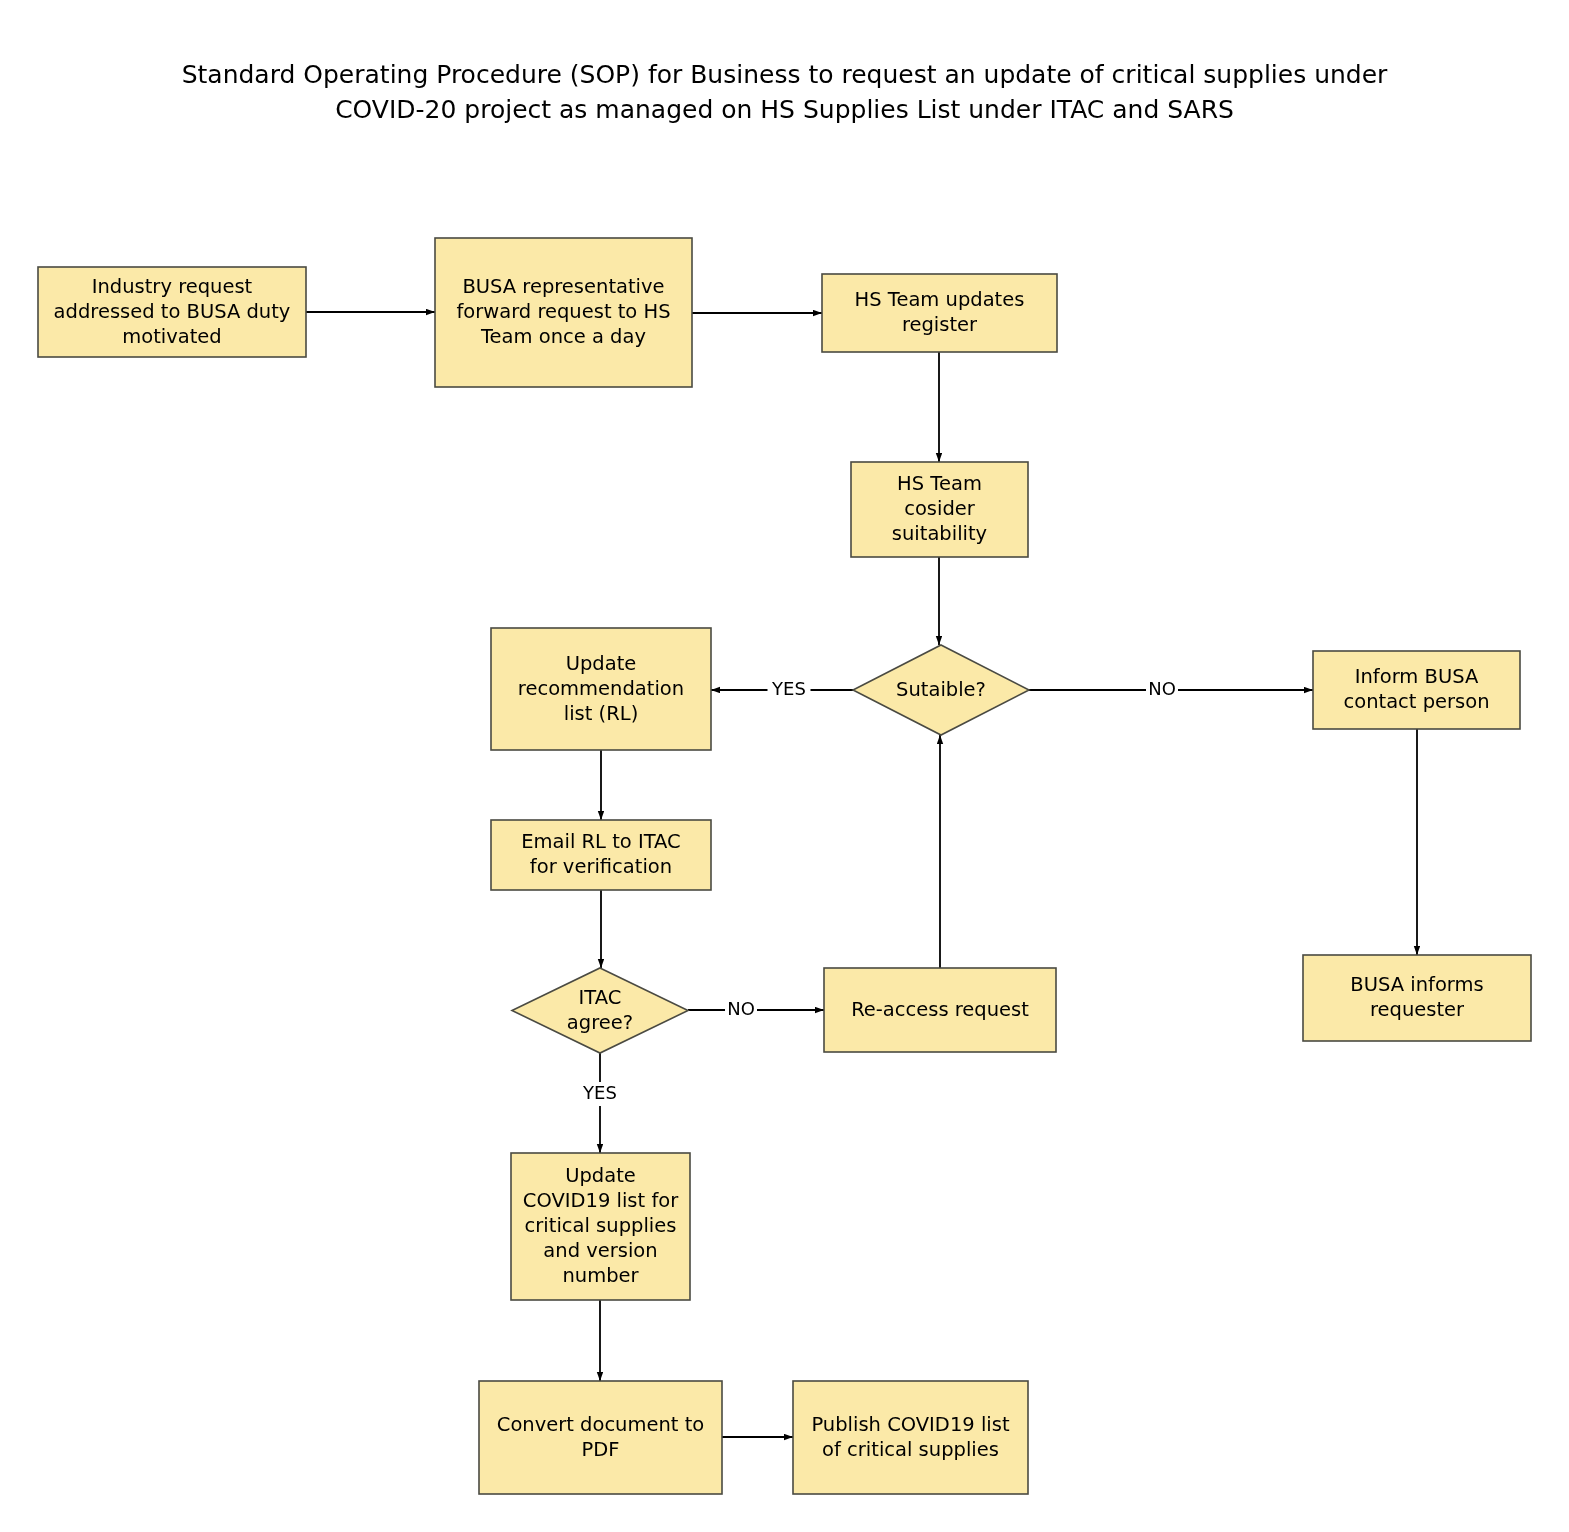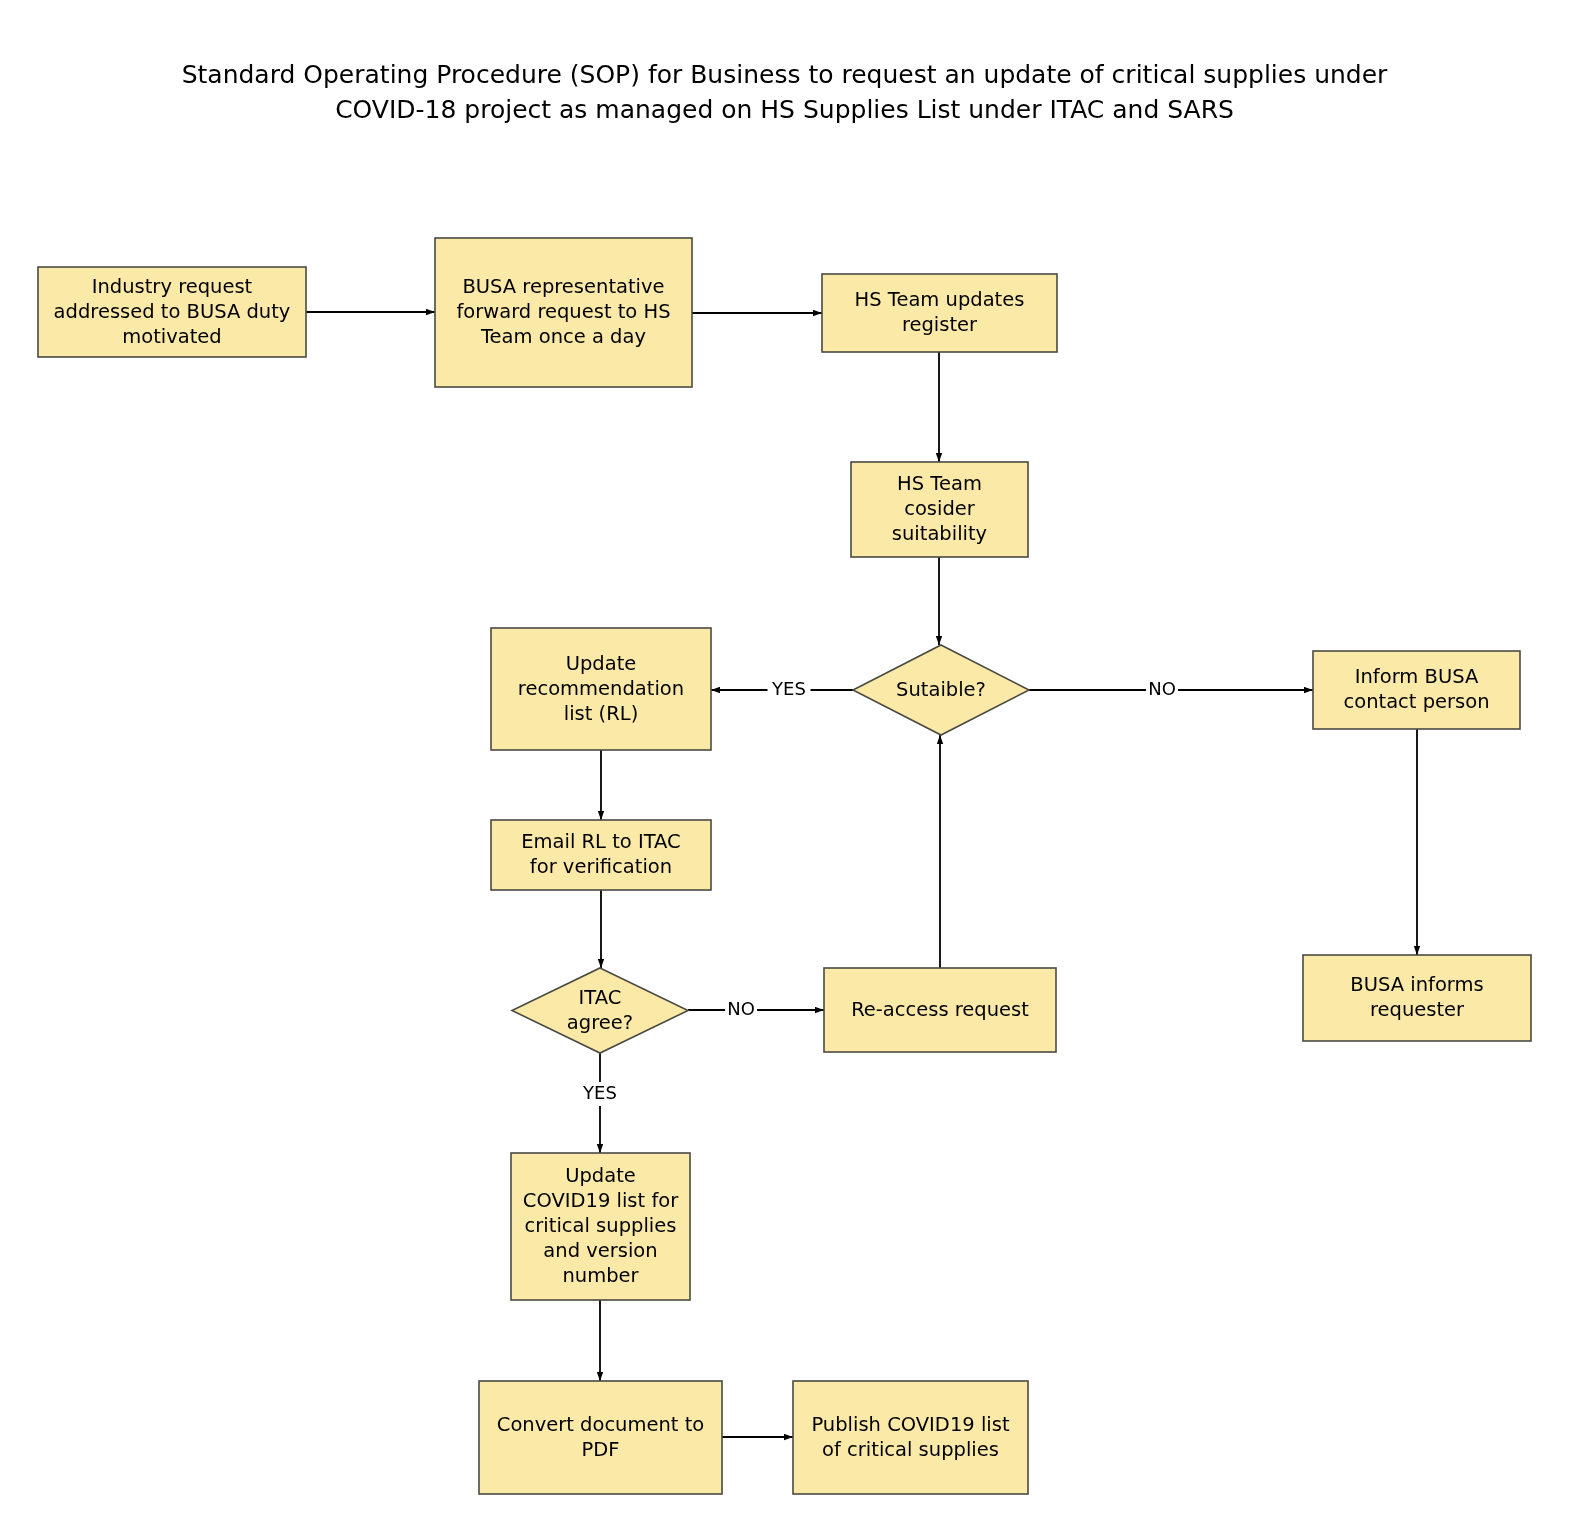--- a/index.html
+++ b/index.html
@@ -67,21 +67,21 @@
     dominant-baseline: middle;
   }
 </style>
 </head>
 <body>
 
 <div id="chart-root">
 
   <div class="title-block">
     <div>Standard Operating Procedure (SOP) for Business to request an update of critical supplies under</div>
-    <div>COVID-18 project as managed on HS Supplies List under ITAC and SARS</div>
+    <div>COVID-20 project as managed on HS Supplies List under ITAC and SARS</div>
   </div>
 
   <svg id="flow" viewBox="0 0 1569 1532">
     <defs>
       <marker id="arrow" markerWidth="10" markerHeight="10" refX="9" refY="3.2" orient="auto" markerUnits="userSpaceOnUse">
         <path d="M0,0 L9,3.2 L0,6.4 z" fill="#000000"></path>
       </marker>
     </defs>
 
     <g id="edges-layer">

